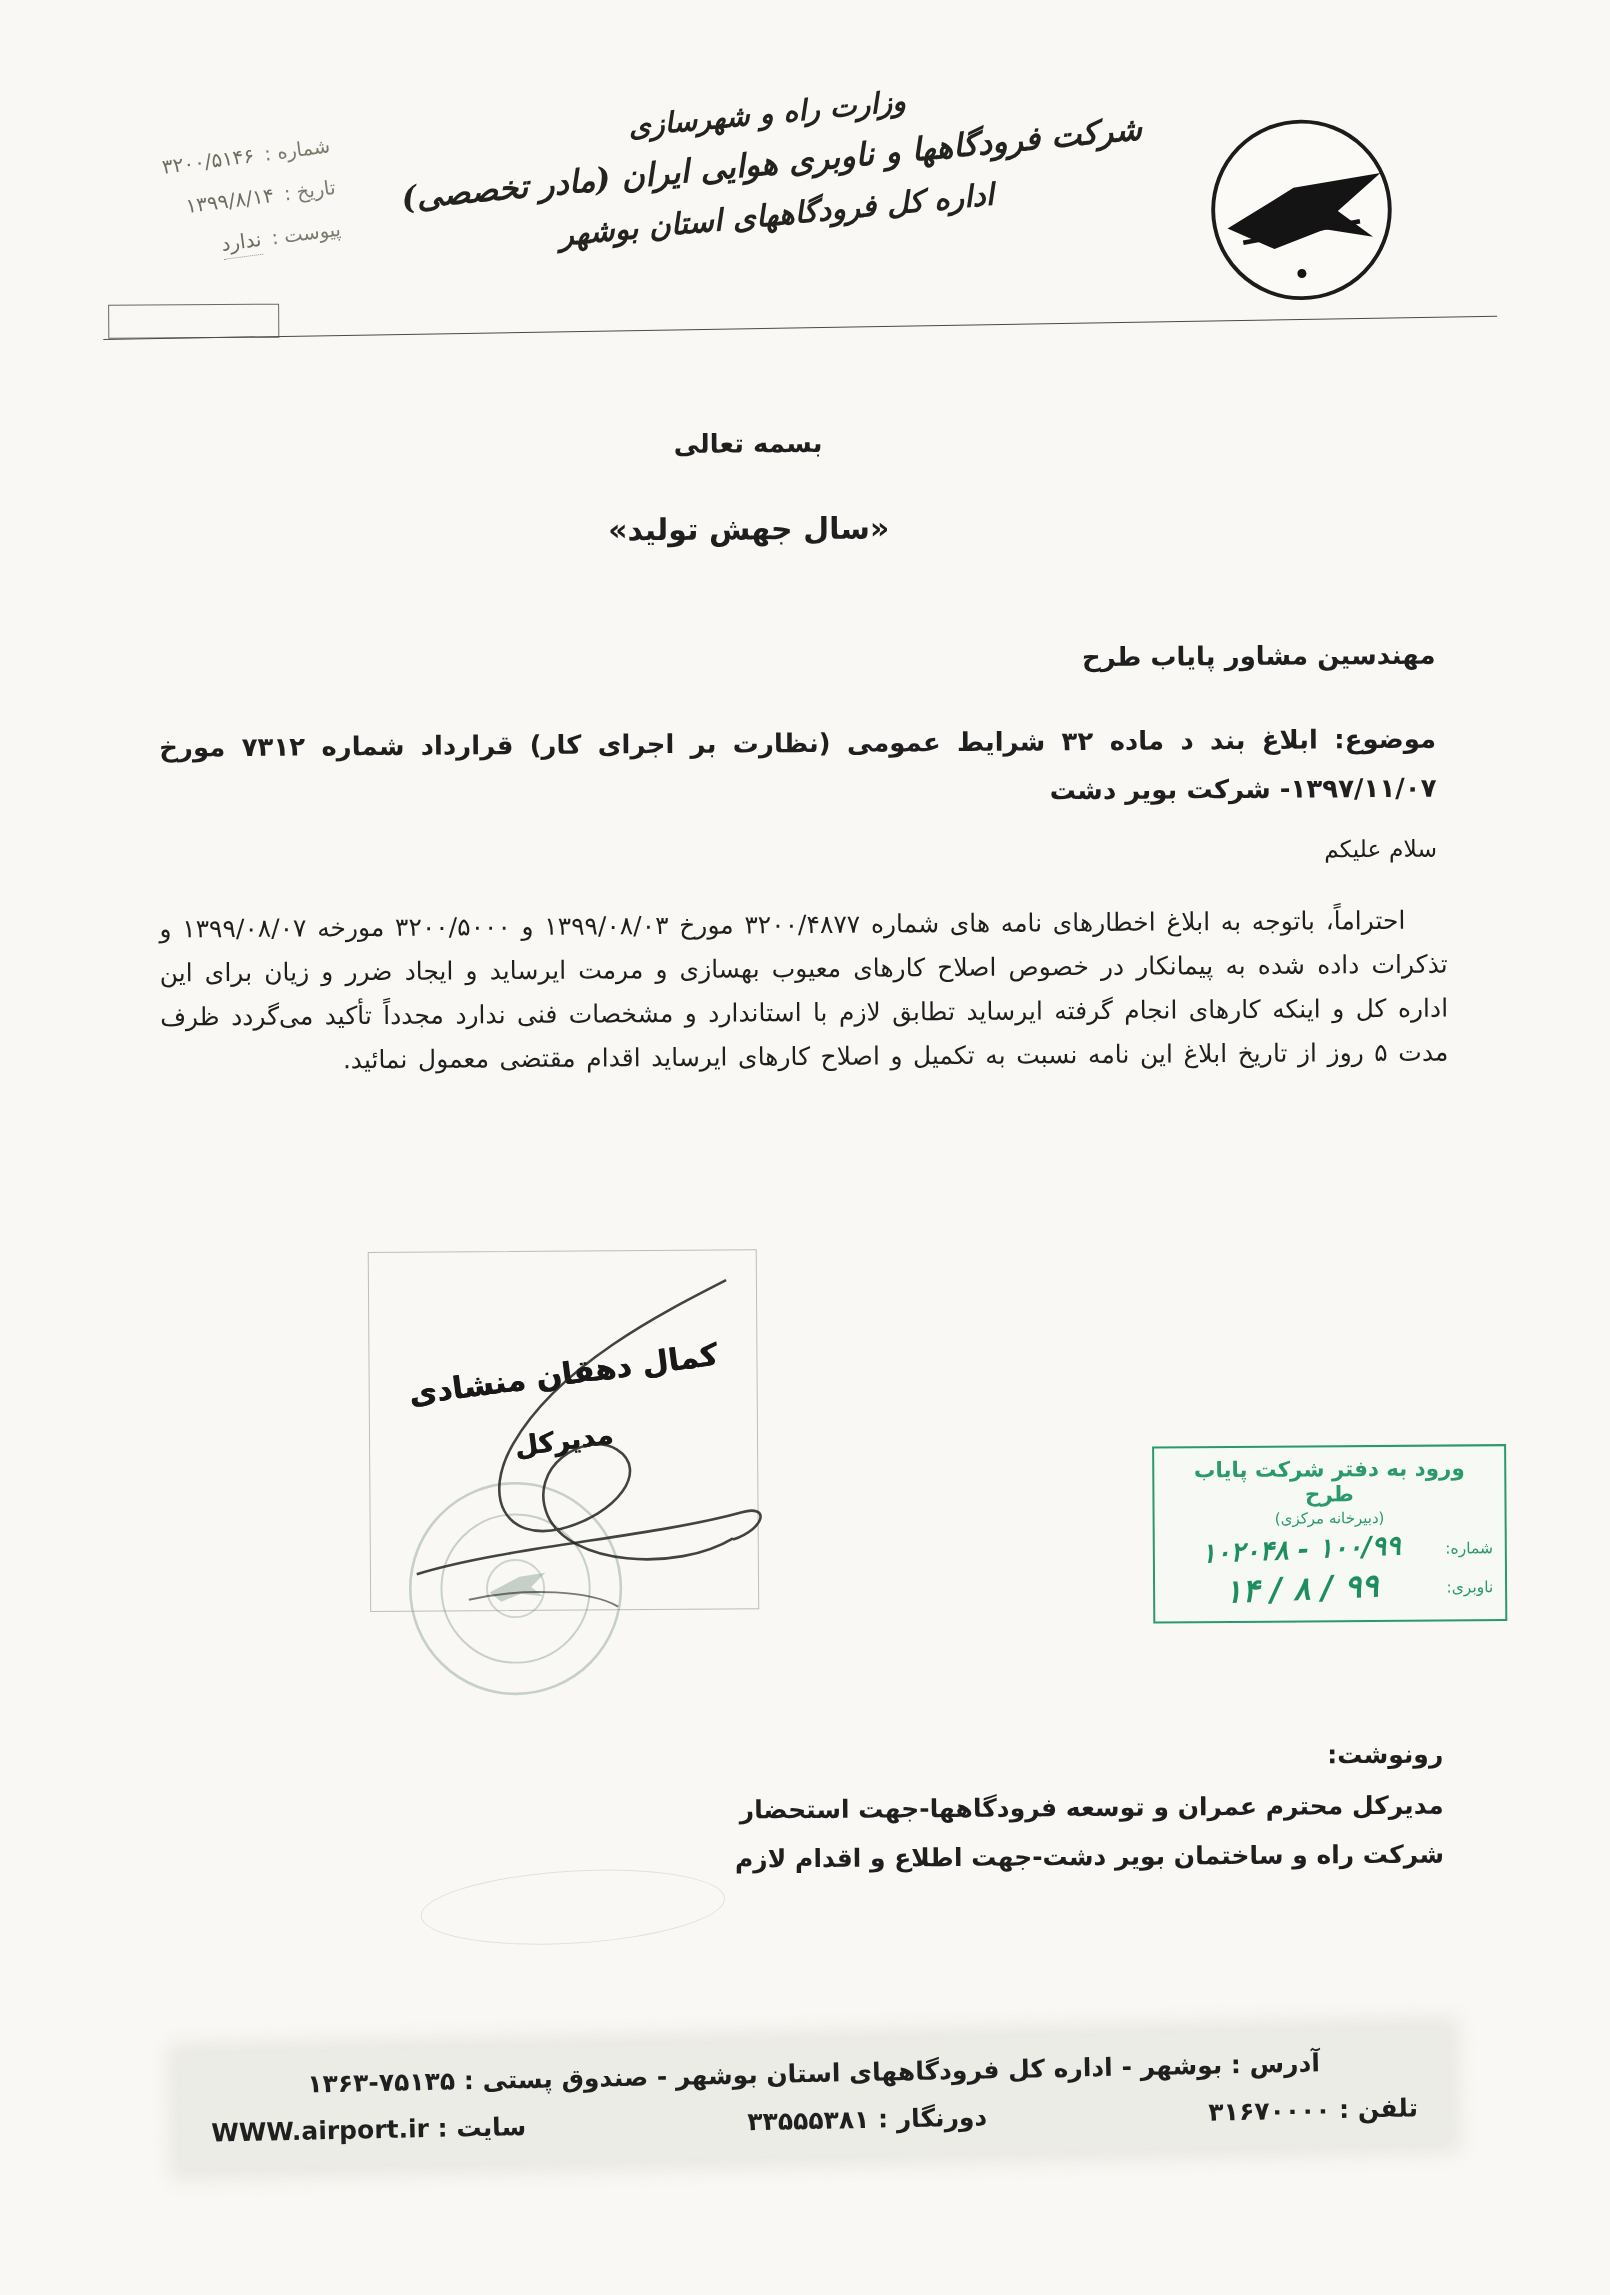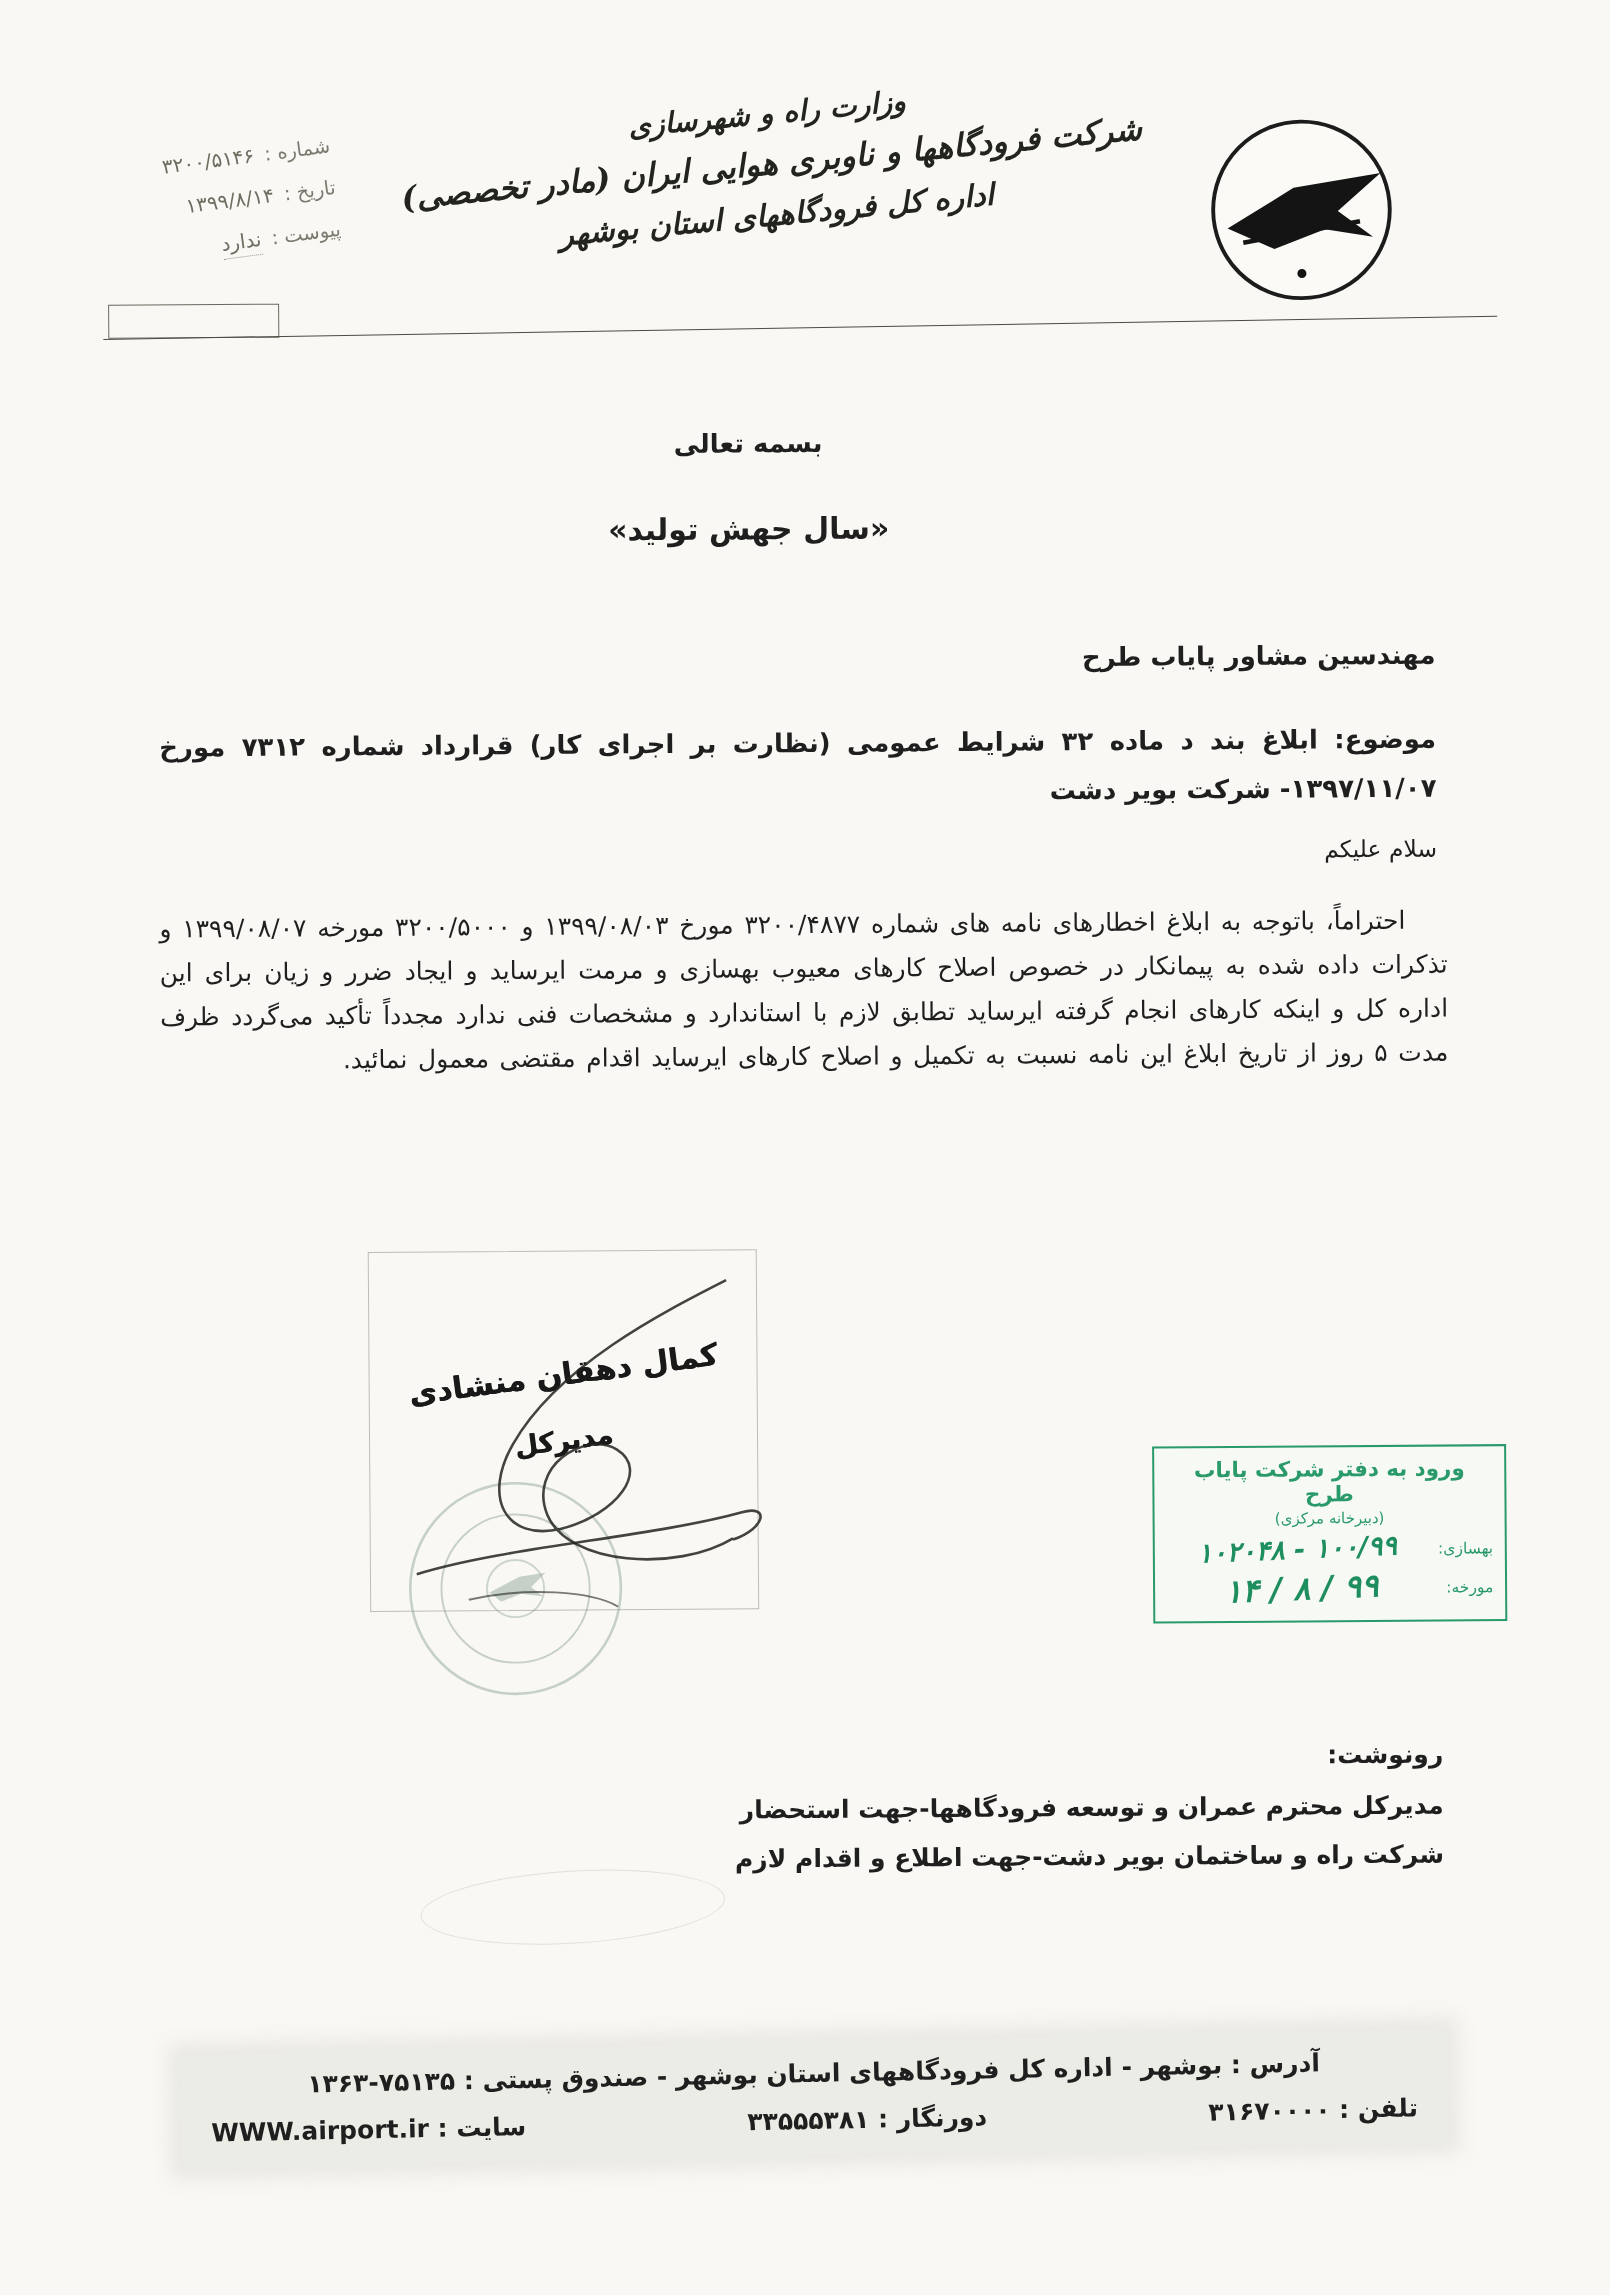--- a/index.html
+++ b/index.html
@@ -150,25 +150,25 @@
     <svg class="flourish" viewBox="0 0 760 650" aria-hidden="true">
       <path d="M640 70 C540 120, 380 200, 310 320 C262 402, 296 470, 382 452 C470 430, 520 362, 470 330 C420 300, 332 356, 362 430 C394 508, 560 520, 648 468" fill="none" stroke="#23231f" stroke-width="4" opacity="0.85"></path>
       <path d="M160 520 C300 478, 520 466, 662 428 C704 416, 700 452, 648 470" fill="none" stroke="#23231f" stroke-width="4" opacity="0.85"></path>
       <path d="M240 560 C330 540, 430 548, 470 572" fill="none" stroke="#23231f" stroke-width="3" opacity="0.6"></path>
     </svg>
 
     <div class="gstamp">
       <div class="gs-title">ورود به دفتر شرکت پایاب طرح</div>
       <div class="gs-sub">(دبیرخانه مرکزی)</div>
       <div class="gs-row">
-        <span class="gs-label">بهسازی:</span>
+        <span class="gs-label">شماره:</span>
         <span class="gs-hand">۱۰۰/۹۹ - ۱۰۲۰۴۸</span>
       </div>
       <div class="gs-row">
-        <span class="gs-label">مورخه:</span>
+        <span class="gs-label">ناوبری:</span>
         <span class="gs-hand big">۹۹ / ۸ / ۱۴</span>
       </div>
     </div>
 
     <div class="cc-label">رونوشت:</div>
     <div class="cc-item1">مدیرکل محترم عمران و توسعه فرودگاهها-جهت استحضار</div>
     <div class="cc-item2">شرکت راه و ساختمان بویر دشت-جهت اطلاع و اقدام لازم</div>
 
     <div class="scribble"></div>
 

